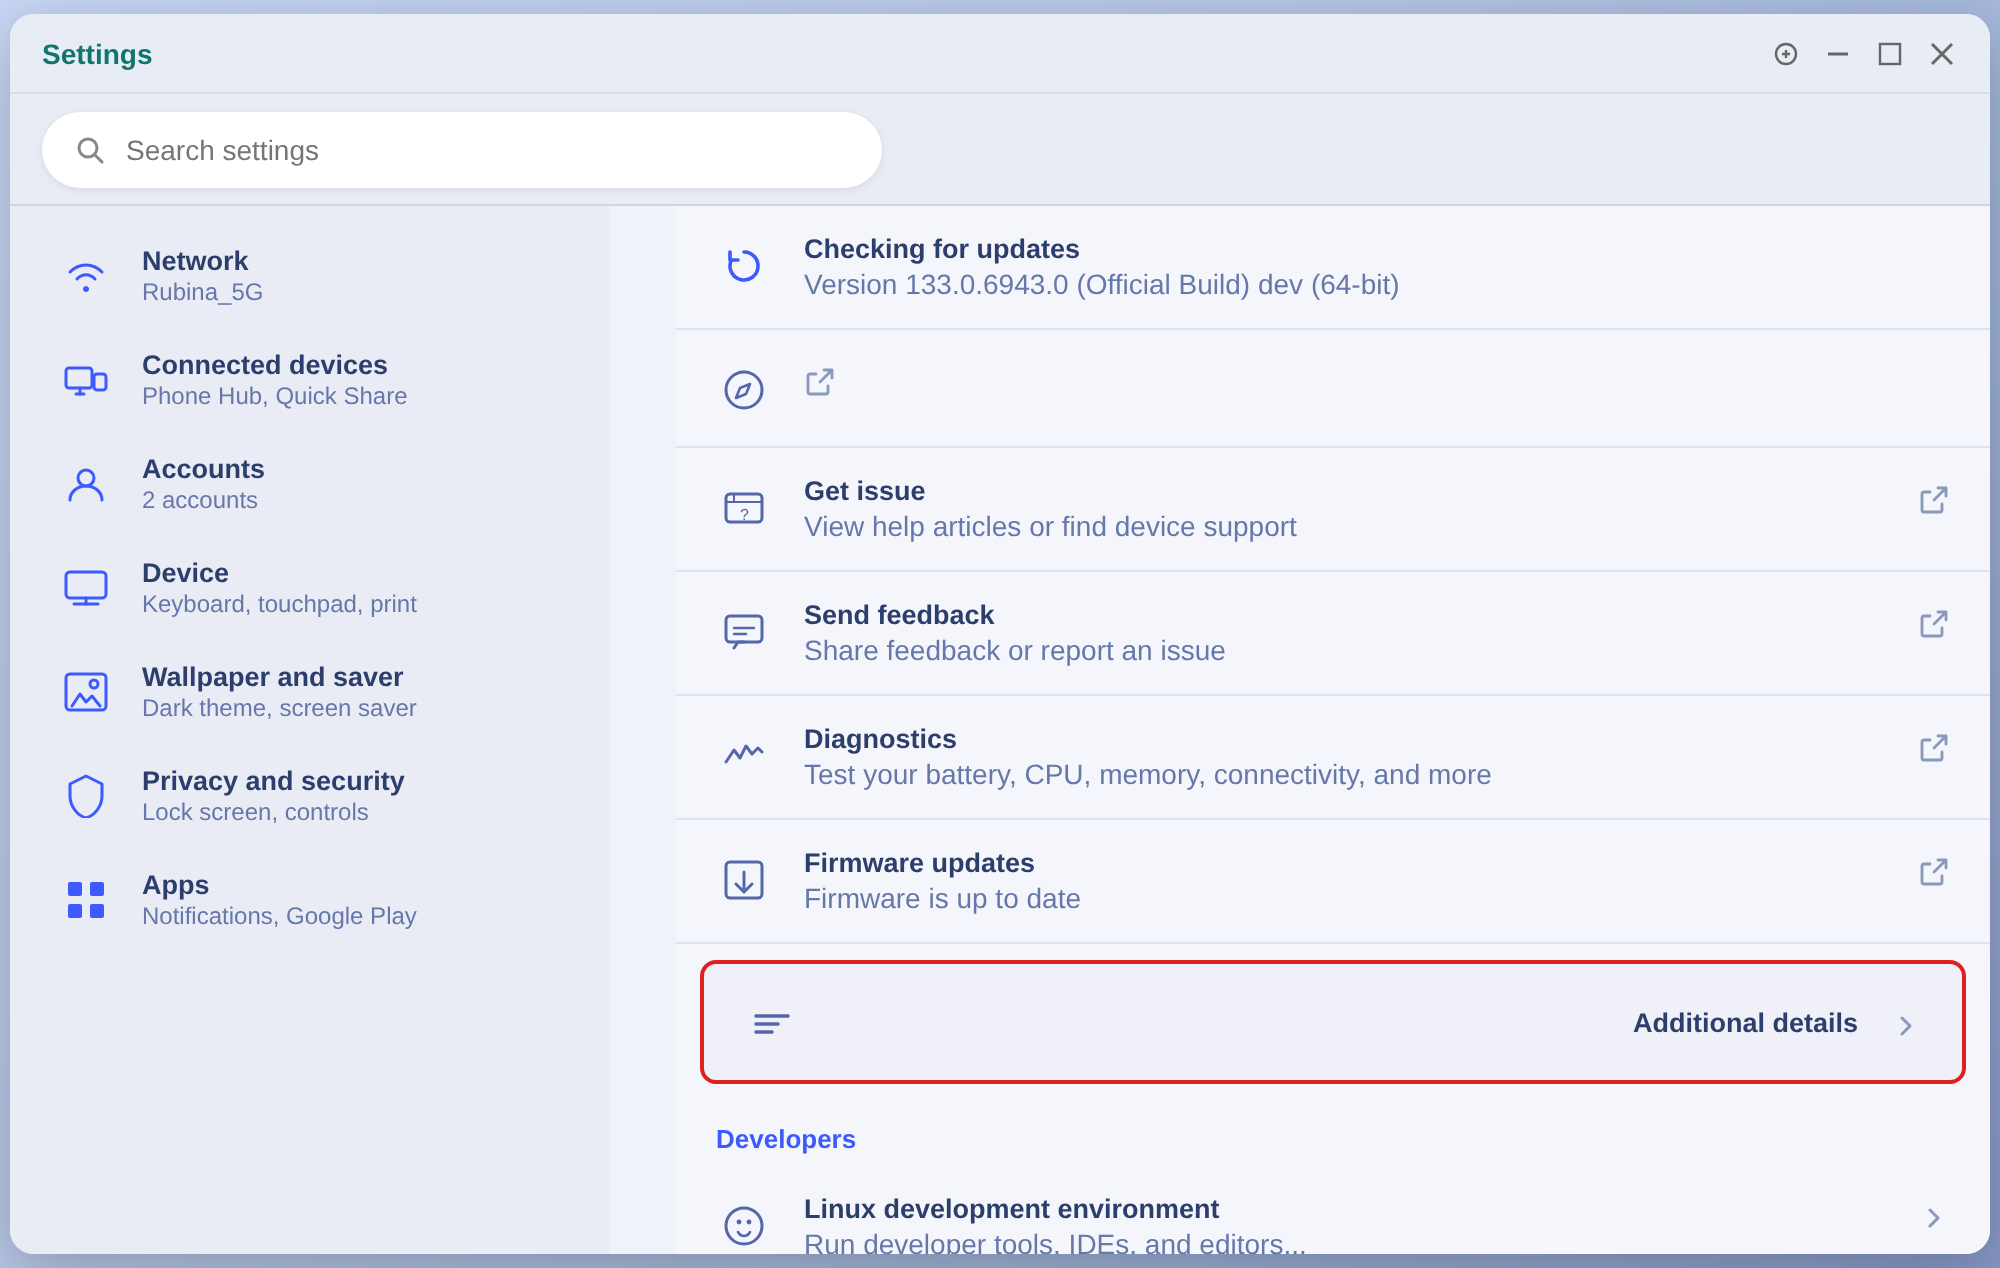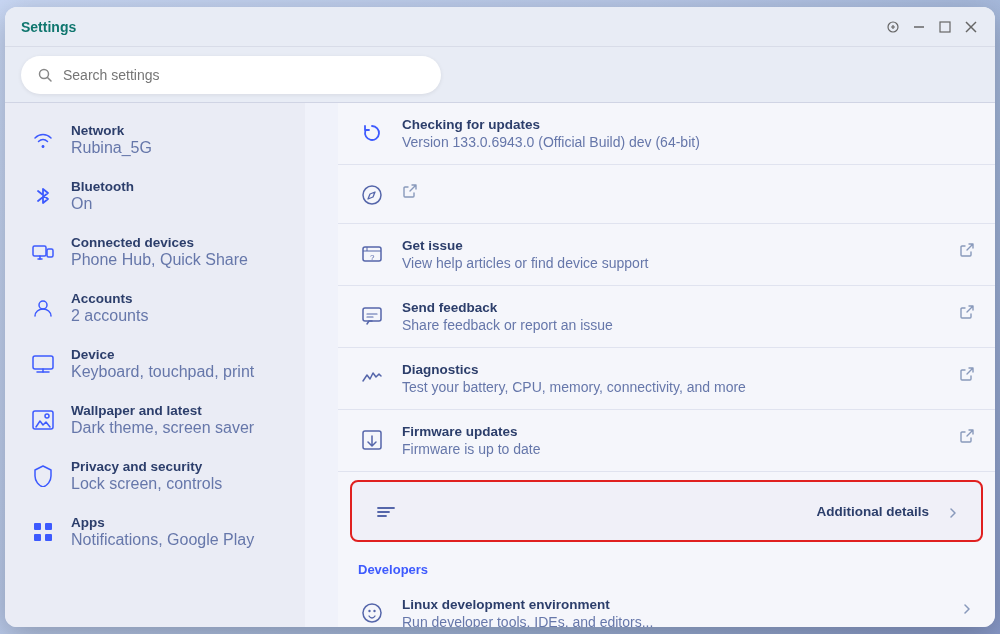--- a/index.html
+++ b/index.html
@@ -136,21 +136,21 @@
       flex-direction: column;
     }
 
     .sidebar-label {
       font-size: 13.5px;
       font-weight: 600;
       color: #2c3e6b;
     }
 
     .sidebar-sublabel {
-      font-size: 16px;
+      font-size: 12px;
       color: #6677aa;
       margin-top: 1px;
     }
 
     
     .right-panel {
       flex: 1;
       background: #f5f6fb;
       overflow-y: auto;
       padding: 0;
@@ -297,31 +297,20 @@
             <path d="M6.5 10.5C7.8 9.2 9.3 8.4 11 8.4s3.2.8 4.5 2.1" stroke="#3d5afe" stroke-width="1.5" stroke-linecap="round" fill="none"></path>
             <path d="M3 7C5.2 4.8 7.9 3.5 11 3.5s5.8 1.3 8 3.5" stroke="#3d5afe" stroke-width="1.5" stroke-linecap="round" fill="none"></path>
           </svg>
         </div>
         <div class="sidebar-text">
           <span class="sidebar-label">Network</span>
           <span class="sidebar-sublabel">Rubina_5G</span>
         </div>
       </div>
 
-      <div class="sidebar-item">
-        <div class="sidebar-icon">
-          <svg width="18" height="22" viewBox="0 0 18 22" fill="none">
-            <path d="M4 6l10 8-5 4V4l5 4L4 16" stroke="#3d5afe" stroke-width="1.8" stroke-linecap="round" stroke-linejoin="round"></path>
-          </svg>
-        </div>
-        <div class="sidebar-text">
-          <span class="sidebar-label">Bluetooth</span>
-          <span class="sidebar-sublabel">On</span>
-        </div>
-      </div>
 
       <div class="sidebar-item">
         <div class="sidebar-icon">
           <svg width="22" height="20" viewBox="0 0 22 20" fill="none">
             <rect x="1" y="4" width="13" height="10" rx="1.5" stroke="#3d5afe" stroke-width="1.5"></rect>
             <rect x="15" y="7" width="6" height="8" rx="1.5" stroke="#3d5afe" stroke-width="1.5"></rect>
             <line x1="6" y1="17" x2="10" y2="17" stroke="#3d5afe" stroke-width="1.5" stroke-linecap="round"></line>
             <line x1="8" y1="14" x2="8" y2="17" stroke="#3d5afe" stroke-width="1.5" stroke-linecap="round"></line>
           </svg>
         </div>
@@ -360,21 +349,21 @@
 
       <div class="sidebar-item">
         <div class="sidebar-icon">
           <svg width="22" height="22" viewBox="0 0 22 22" fill="none">
             <path d="M4 18L8 12l3 4 3-3 4 5" stroke="#3d5afe" stroke-width="1.5" stroke-linecap="round" stroke-linejoin="round"></path>
             <circle cx="15" cy="7" r="2" stroke="#3d5afe" stroke-width="1.5"></circle>
             <rect x="1" y="2" width="20" height="18" rx="2" stroke="#3d5afe" stroke-width="1.5"></rect>
           </svg>
         </div>
         <div class="sidebar-text">
-          <span class="sidebar-label">Wallpaper and latest</span>
+          <span class="sidebar-label">Wallpaper and saver</span>
           <span class="sidebar-sublabel">Dark theme, screen saver</span>
         </div>
       </div>
 
       <div class="sidebar-item">
         <div class="sidebar-icon">
           <svg width="20" height="22" viewBox="0 0 20 22" fill="none">
             <path d="M10 1L2 5v6c0 5 3.6 9.7 8 11 4.4-1.3 8-6 8-11V5L10 1z" stroke="#3d5afe" stroke-width="1.5" stroke-linejoin="round"></path>
           </svg>
         </div>

